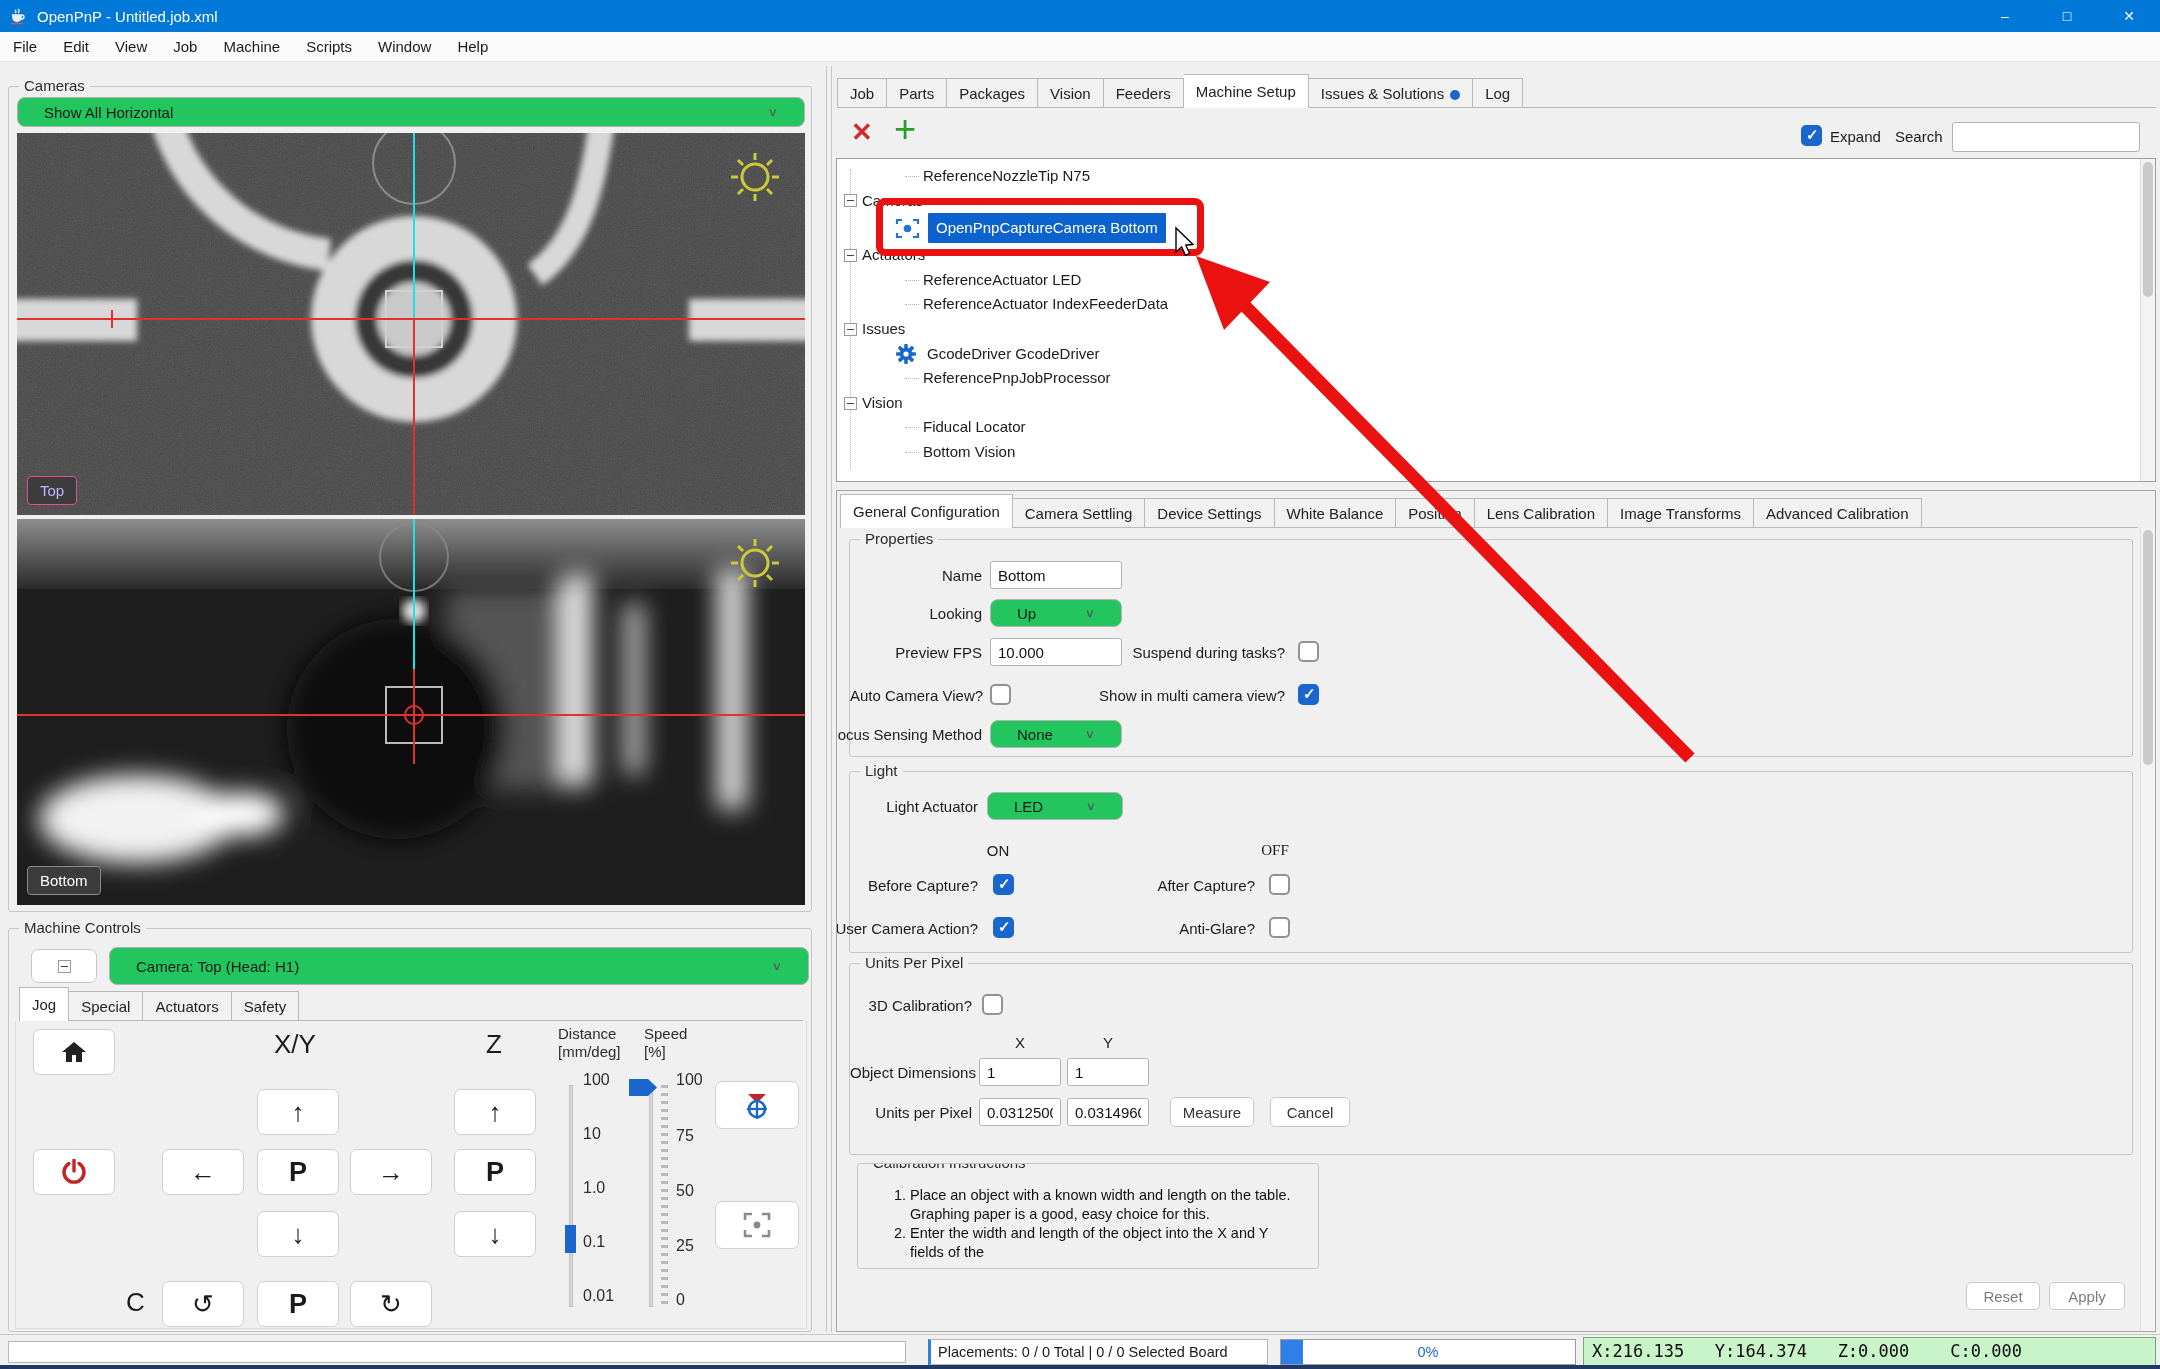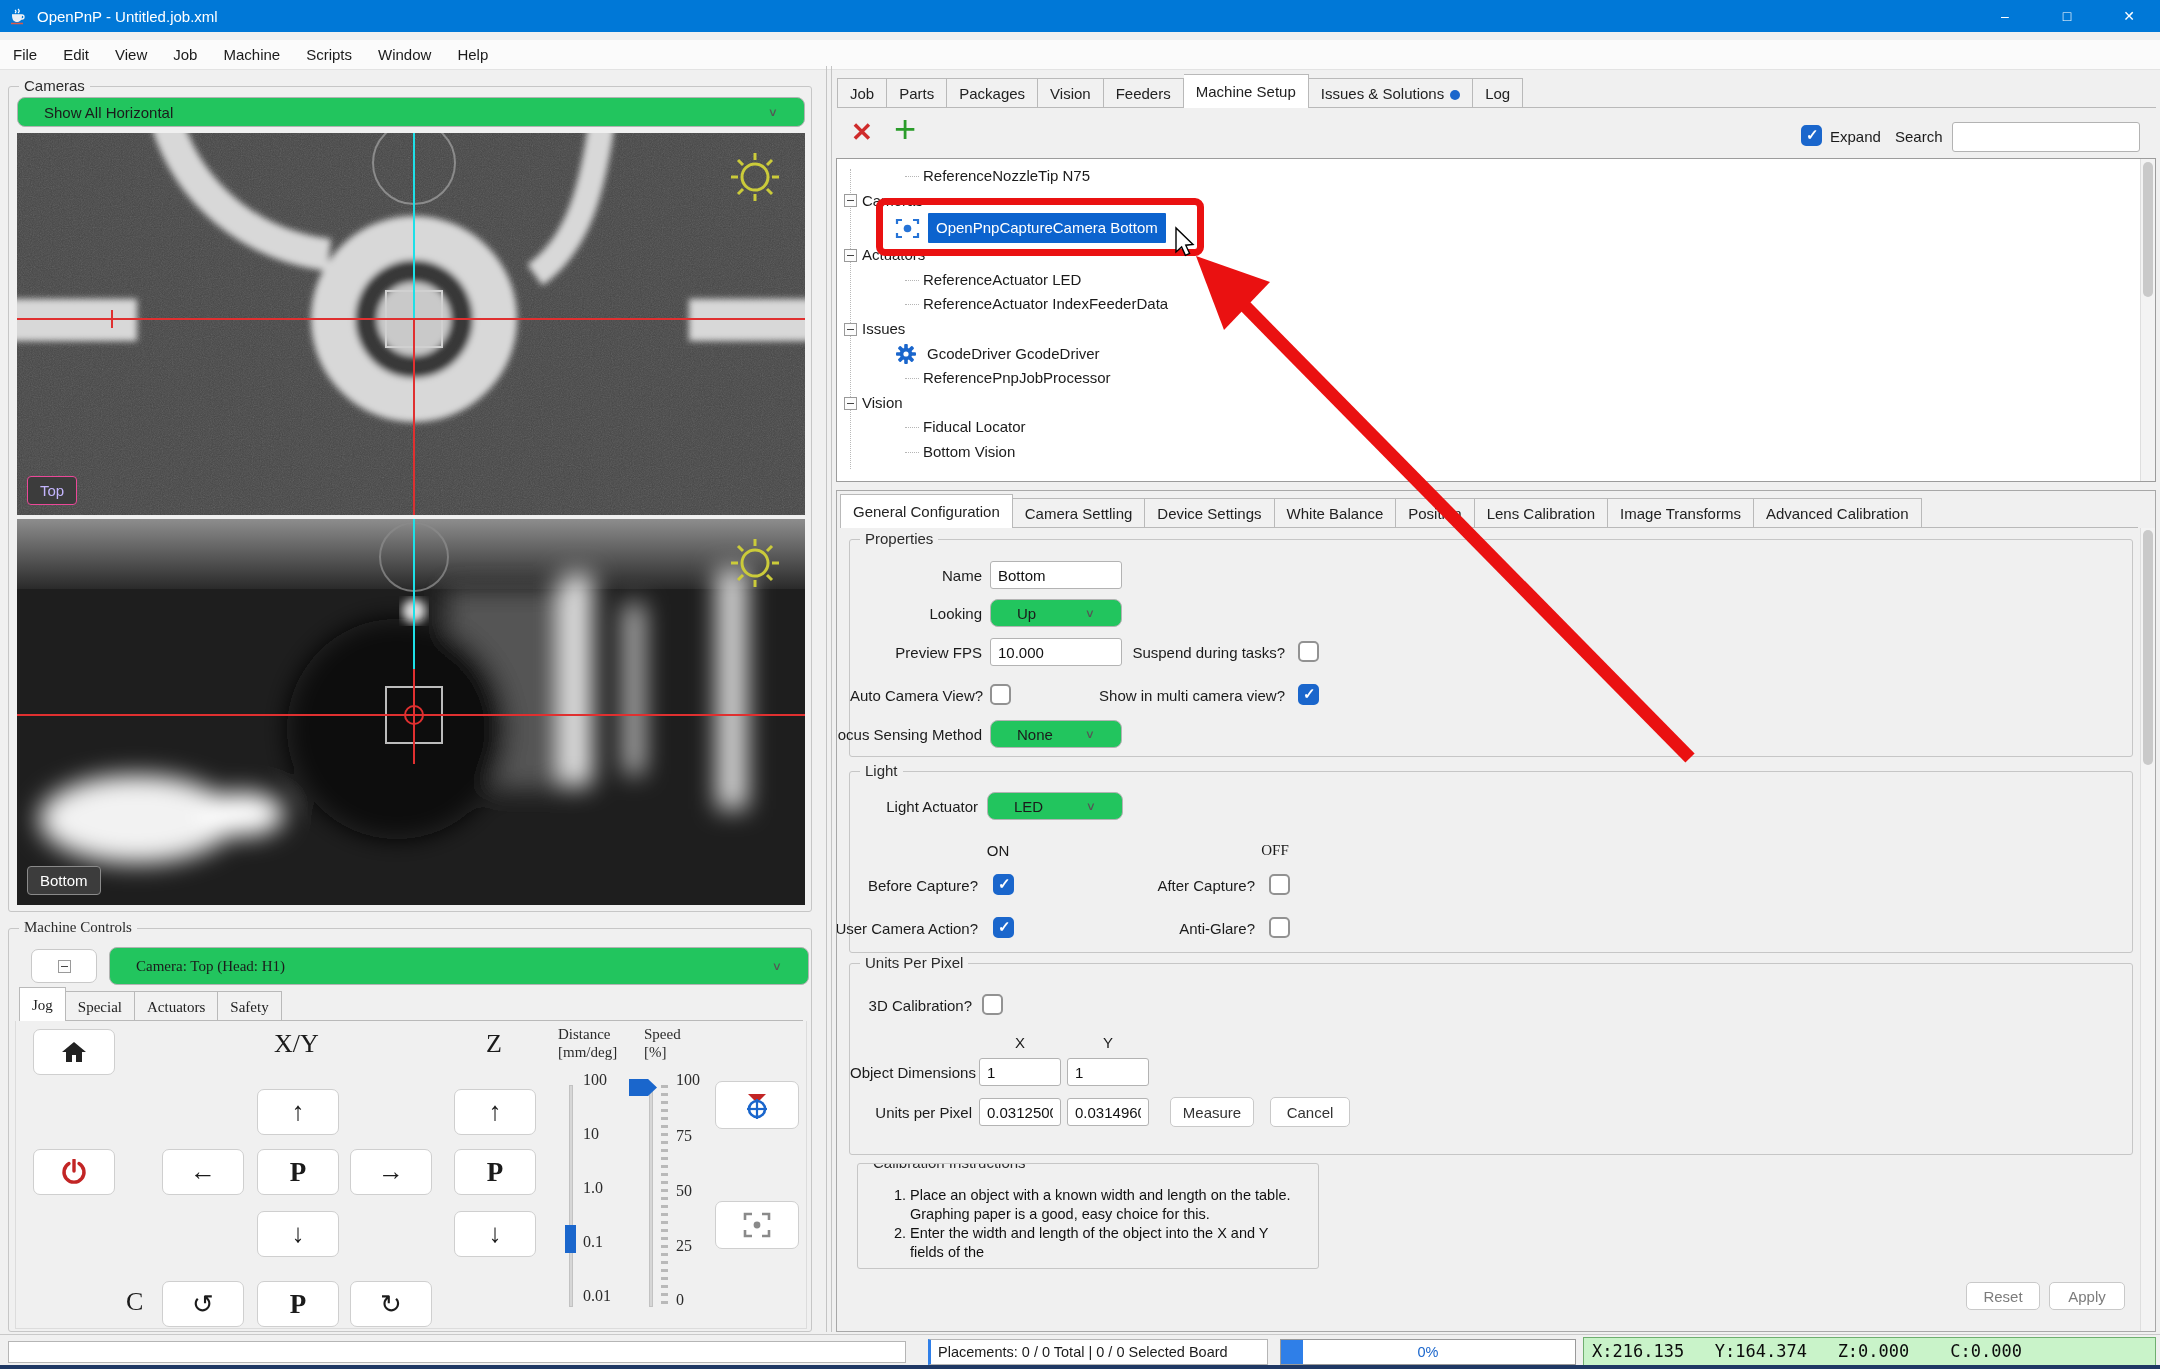--- a/index.html
+++ b/index.html
@@ -7,21 +7,21 @@
   *{box-sizing:border-box;}
   .abs{position:absolute;}
 
   
   #titlebar{position:absolute;left:0;top:0;width:2160px;height:32px;background:#0078d7;
     display:flex;align-items:center;color:#fff;font-size:15px;}
   #titlebar .ticon{width:18px;height:18px;margin:0 10px 0 9px;}
   .winbtn{width:62px;height:32px;display:flex;align-items:center;justify-content:center;
     color:#fff;font-size:14px;}
   #menubar{position:absolute;left:0;top:32px;width:2160px;height:30px;background:#fbfbfb;
-    border-bottom:1px solid #e3e3e3;display:flex;align-items:center;font-size:15px;margin-top:8px;}
+    border-bottom:1px solid #e3e3e3;display:flex;align-items:center;font-size:15px;}
   .menuitem{padding:0 13px;height:30px;line-height:30px;}
 
   
   .gbox{position:absolute;border:1px solid #c6c6c6;border-radius:3px;}
   .glabel{position:absolute;top:-10px;left:10px;background:#f0f0f0;padding:0 5px;
     font-size:15px;color:#2b2b2b;white-space:nowrap;}
 
   
   .combo{position:absolute;background:#22c55e;border:1px solid #b3b3b3;border-radius:8px;
     display:flex;align-items:center;padding:0 26px;font-size:15px;}
@@ -214,21 +214,21 @@
           <line x1="721" y1="61" x2="726" y2="56"></line>
             <line x1="750" y1="32" x2="755" y2="27"></line>
         </g>
       </g>
     </svg>
     <div class="abs" style="left:10px;bottom:10px;background:#3c3c3c;color:#fff;border:1px solid #8a8a8a;
                 border-radius:4px;padding:5px 12px;font-size:15px;">Bottom</div>
   </div>
 </div>
 
-<div class="gbox" style="left:8px;top:928px;width:804px;height:404px;font-family:Liberation Serif, serif;">
+<div class="gbox" style="left:8px;top:928px;width:804px;height:404px;">
   <span class="glabel">Machine Controls</span>
 
   <div class="pbtn" style="left:22px;top:20px;width:66px;height:34px;border-radius:7px;">
     <span class="expander" style="margin:0;"></span>
   </div>
   <div class="combo" style="left:100px;top:18px;width:700px;height:38px;">
     <span>Camera: Top (Head: H1)</span>
     <span class="chev">∨</span>
   </div>
 

